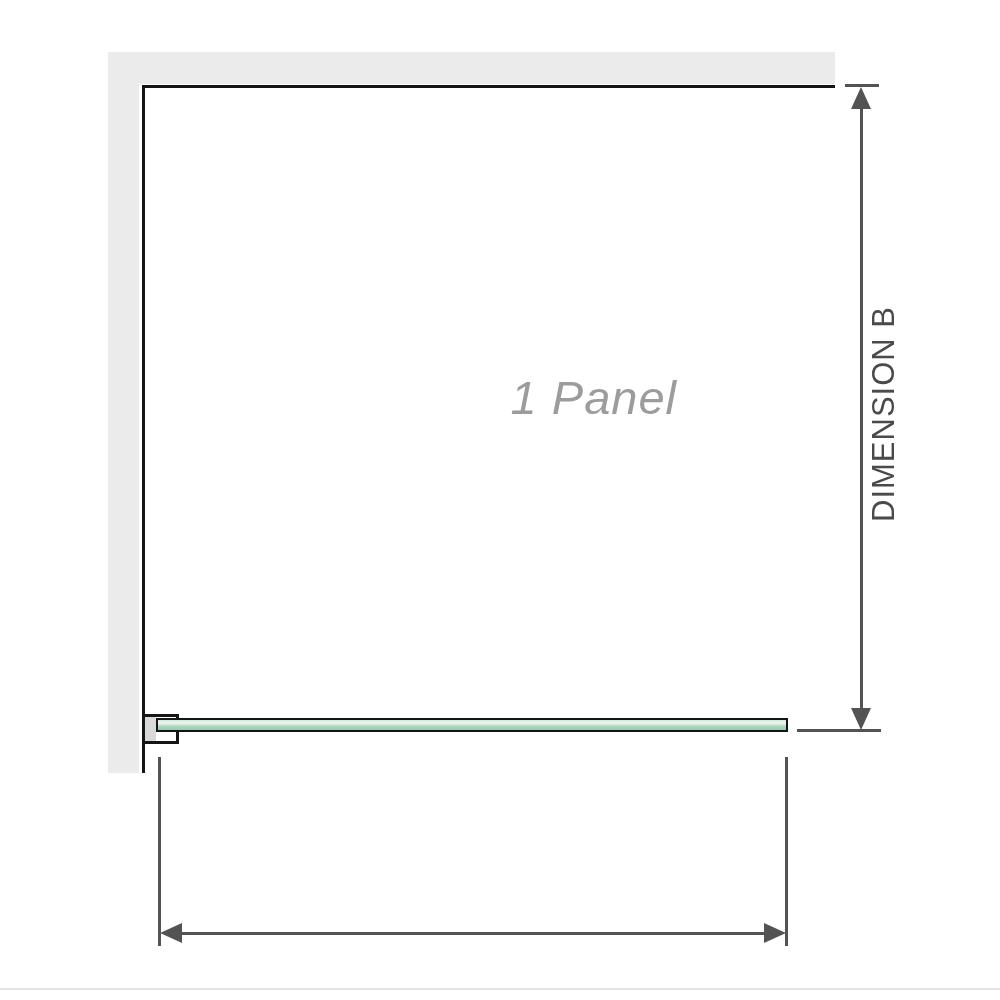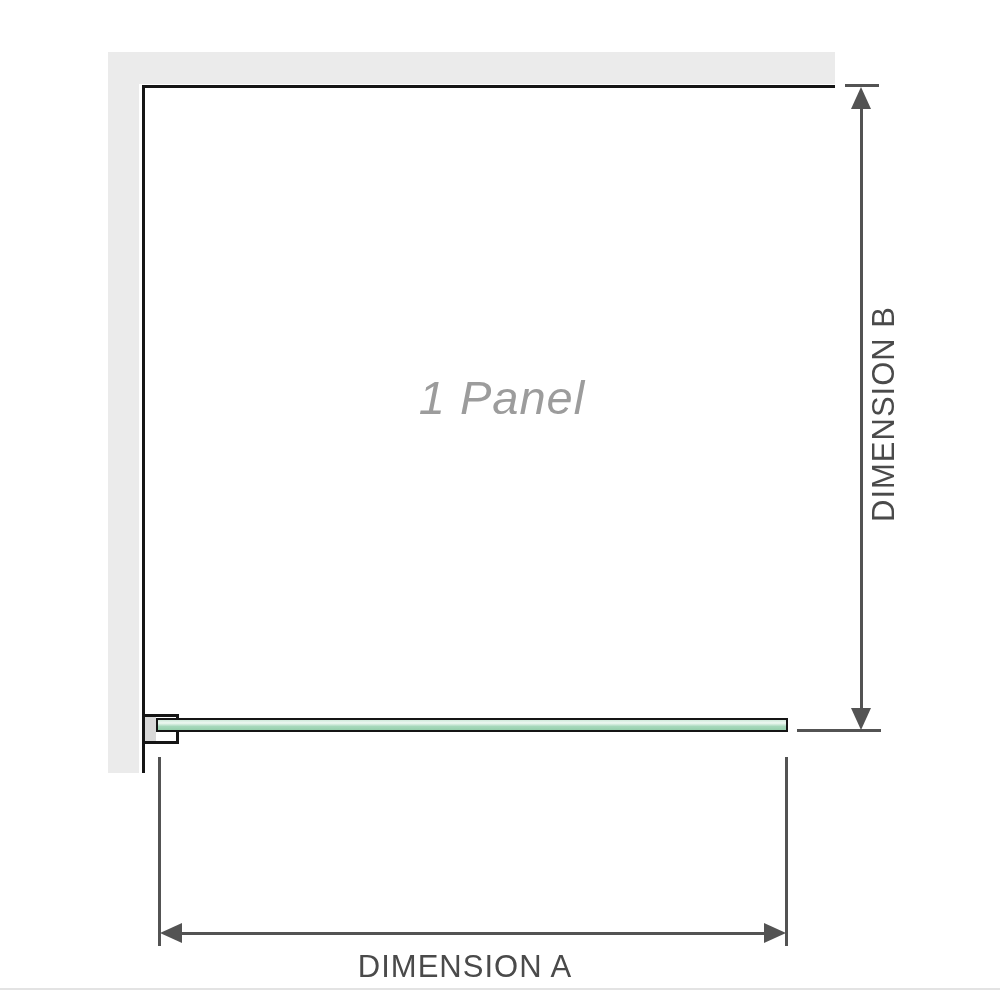--- a/index.html
+++ b/index.html
@@ -33,21 +33,21 @@
     background: var(--outline, #151515);
   }
   .box-left-border {
     left: 142px; top: 85px; width: 3px; height: 688px;
     background: var(--outline, #151515);
   }
 
   
   .panel-label {
     left: 327px; top: 368px; width: 350px; height: 60px;
-    text-align: center;
+    text-align: right;
     font-size: 47px;
     font-style: italic;
     letter-spacing: 1px;
     color: var(--panel-text, #9c9c9c);
     line-height: 60px;
     white-space: nowrap;
   }
 
   
   .bracket {
@@ -147,21 +147,20 @@
   <div class="abs bracket"></div>
   <div class="abs bracket-pad"></div>
 
   <div class="abs glass-panel"></div>
 
   <div class="abs dim dimA-ext-left"></div>
   <div class="abs dim dimA-ext-right"></div>
   <div class="abs dim dimA-line"></div>
   <div class="abs dimA-arrow-left"></div>
   <div class="abs dimA-arrow-right"></div>
-  <div class="abs dim-label dimA-label">DIMENSION A</div>
 
   <div class="abs dim dimB-tick-top"></div>
   <div class="abs dim dimB-tick-bottom"></div>
   <div class="abs dim dimB-line"></div>
   <div class="abs dimB-arrow-up"></div>
   <div class="abs dimB-arrow-down"></div>
   <div class="abs dim-label dimB-label">DIMENSION B</div>
 
   <div class="abs bottom-edge"></div>
 

